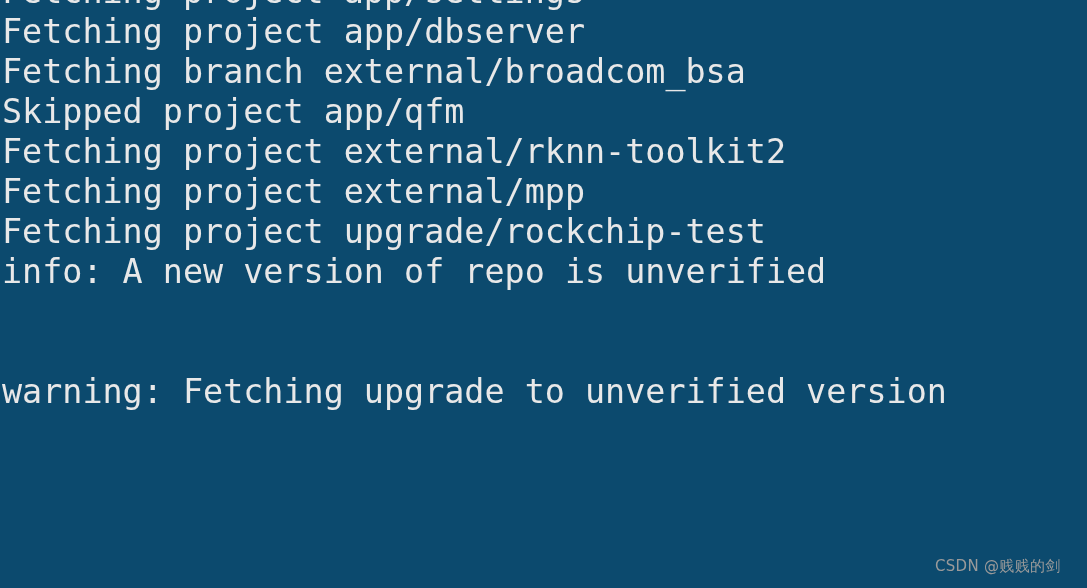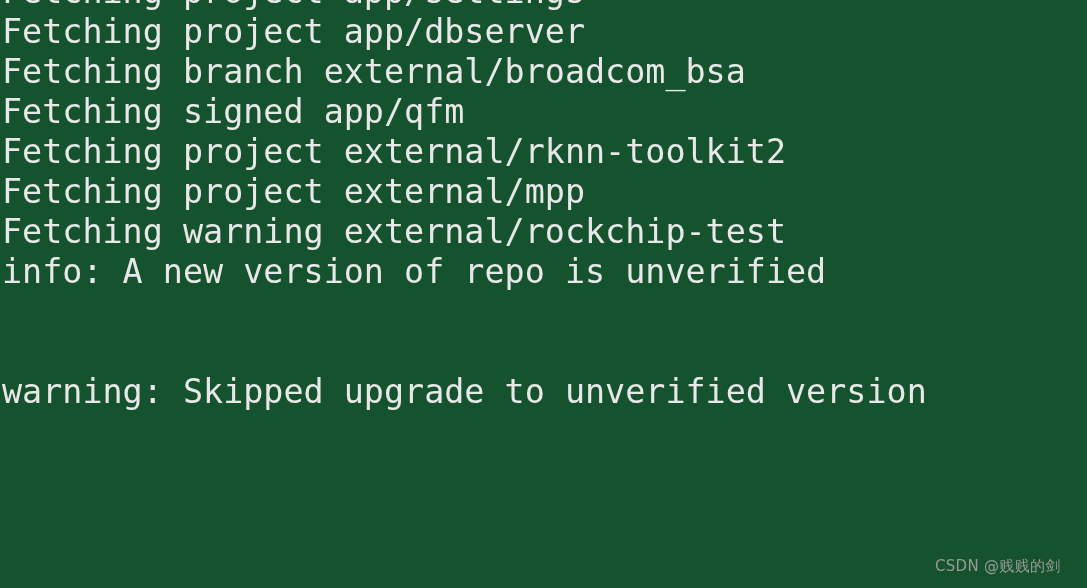--- a/index.html
+++ b/index.html
@@ -5,21 +5,21 @@
 <style>
   html, body {
     margin: 0;
     padding: 0;
     background: #000000;
   }
   #terminal {
     position: relative;
     width: 1087px;
     height: 588px;
-    background: #14532d;
+    background: #0c4a6e;
     overflow: hidden;
     font-family: "DejaVu Sans Mono", "Liberation Mono", monospace;
     font-size: 33.4px;
     line-height: 40px;
     -webkit-font-smoothing: antialiased;
   }
   #lines {
     position: absolute;
     left: 0;
     top: -28px;
@@ -55,25 +55,25 @@
 </style>
 </head>
 <body>
 
 <div id="terminal">
 
   <div id="lines">
     <span class="term-line clipped-top">Fetching project app/settings</span>
     <span class="term-line">Fetching project app/dbserver</span>
     <span class="term-line">Fetching branch external/broadcom_bsa</span>
-    <span class="term-line">Fetching signed app/qfm</span>
+    <span class="term-line">Skipped project app/qfm</span>
     <span class="term-line">Fetching project external/rknn-toolkit2</span>
     <span class="term-line">Fetching project external/mpp</span>
-    <span class="term-line">Fetching warning external/rockchip-test</span>
+    <span class="term-line">Fetching project upgrade/rockchip-test</span>
     <span class="term-line">info: A new version of repo is unverified</span>
     <span class="term-line blank"></span>
     <span class="term-line blank"></span>
-    <span class="term-line">warning: Skipped upgrade to unverified version</span>
+    <span class="term-line">warning: Fetching upgrade to unverified version</span>
   </div>
 
   <div id="watermark">CSDN @贱贱的剑</div>
 
 </div>
 
 </body></html>

